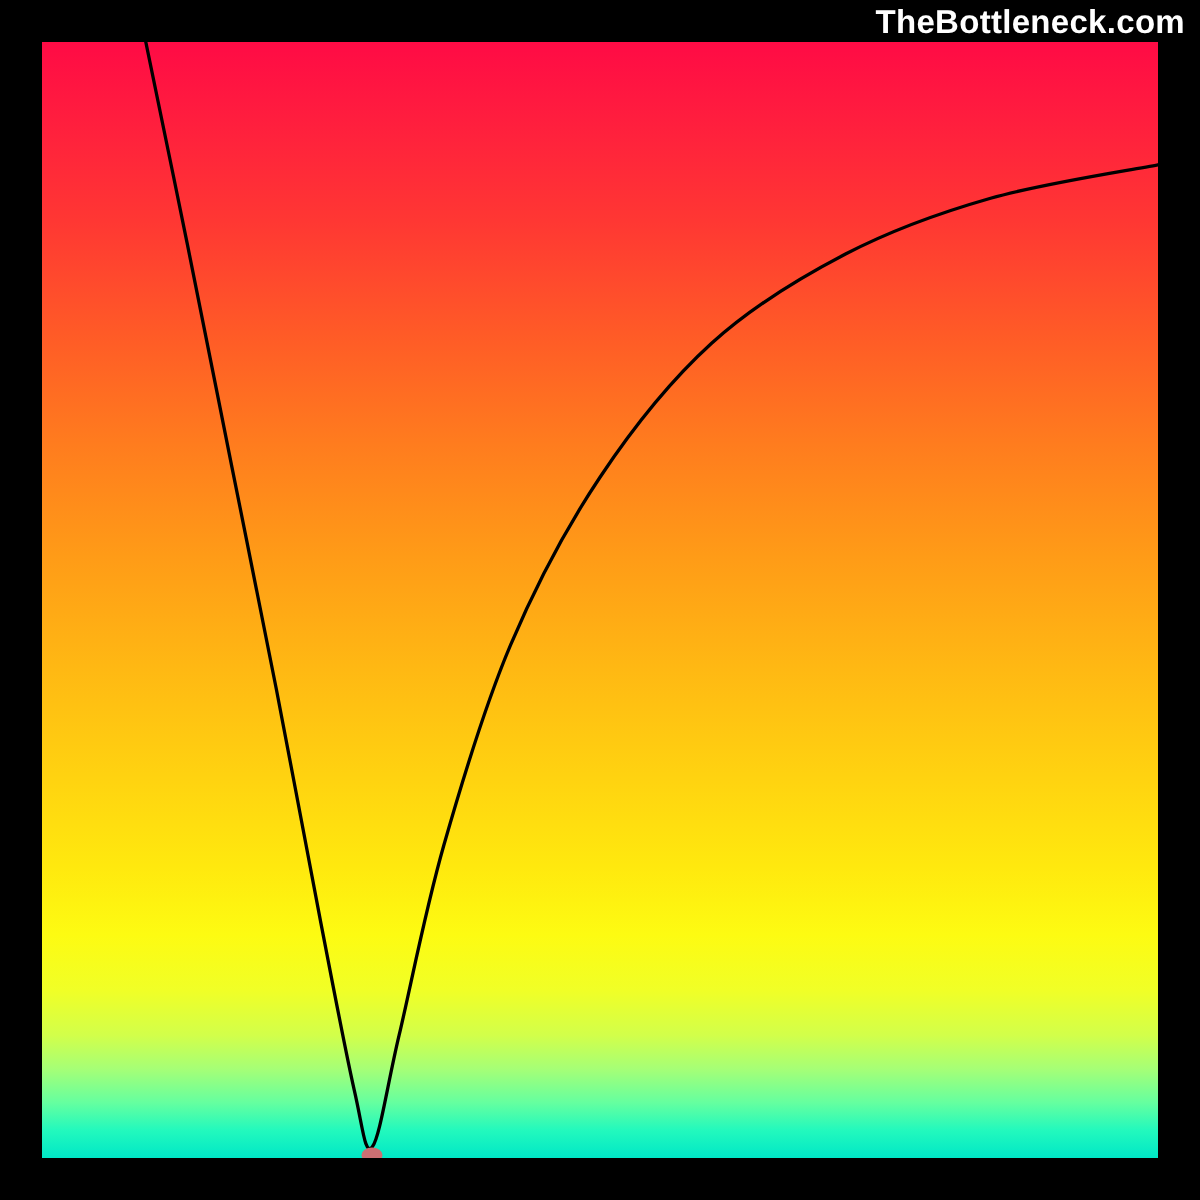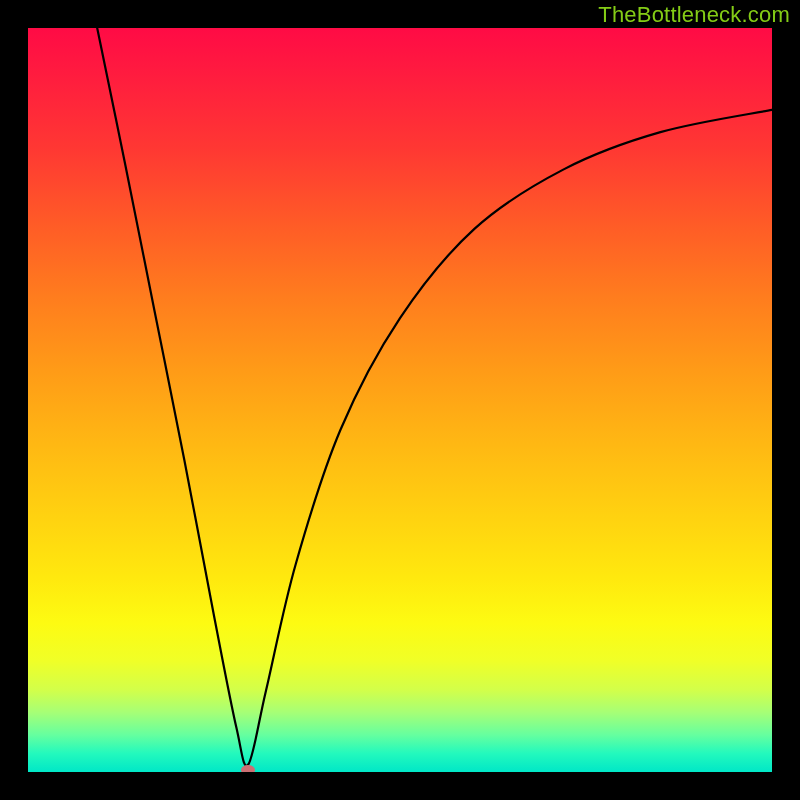--- a/index.html
+++ b/index.html
@@ -14,23 +14,23 @@
   .frame {
     position: relative;
     width: 800px;
     height: 800px;
     background: #000;
   }
   .watermark {
     position: absolute;
     top: 2px;
     right: 10px;
-    color: #84cc16;
+    color: #ffffff;
     font-size: 22px;
-    font-weight: 400;
+    font-weight: 700;
     letter-spacing: 0.2px;
     z-index: 10;
   }
   .plot-area {
     position: absolute;
     left: 28px;
     top: 28px;
     width: 744px;
     height: 744px;
     overflow: hidden;

